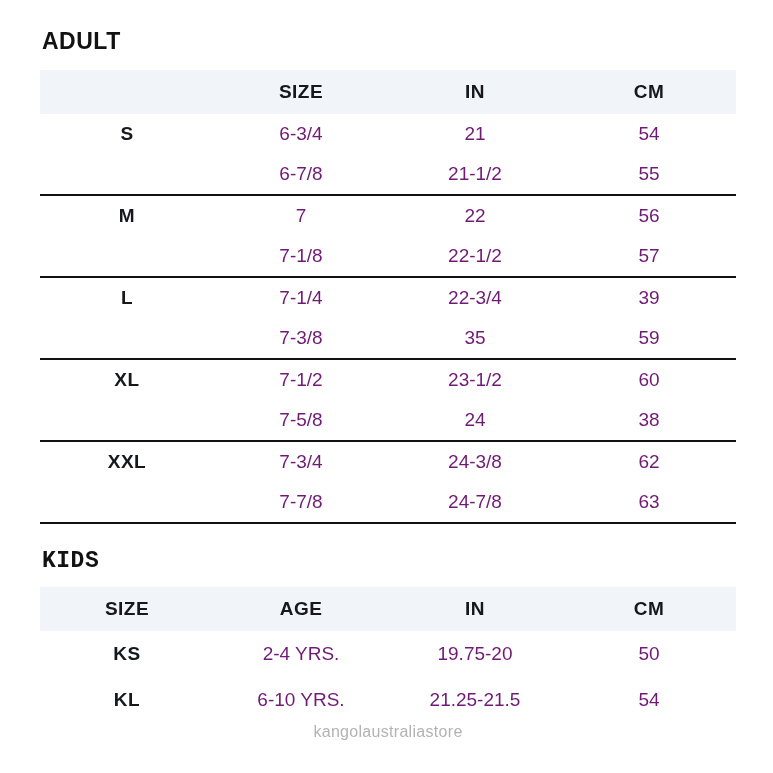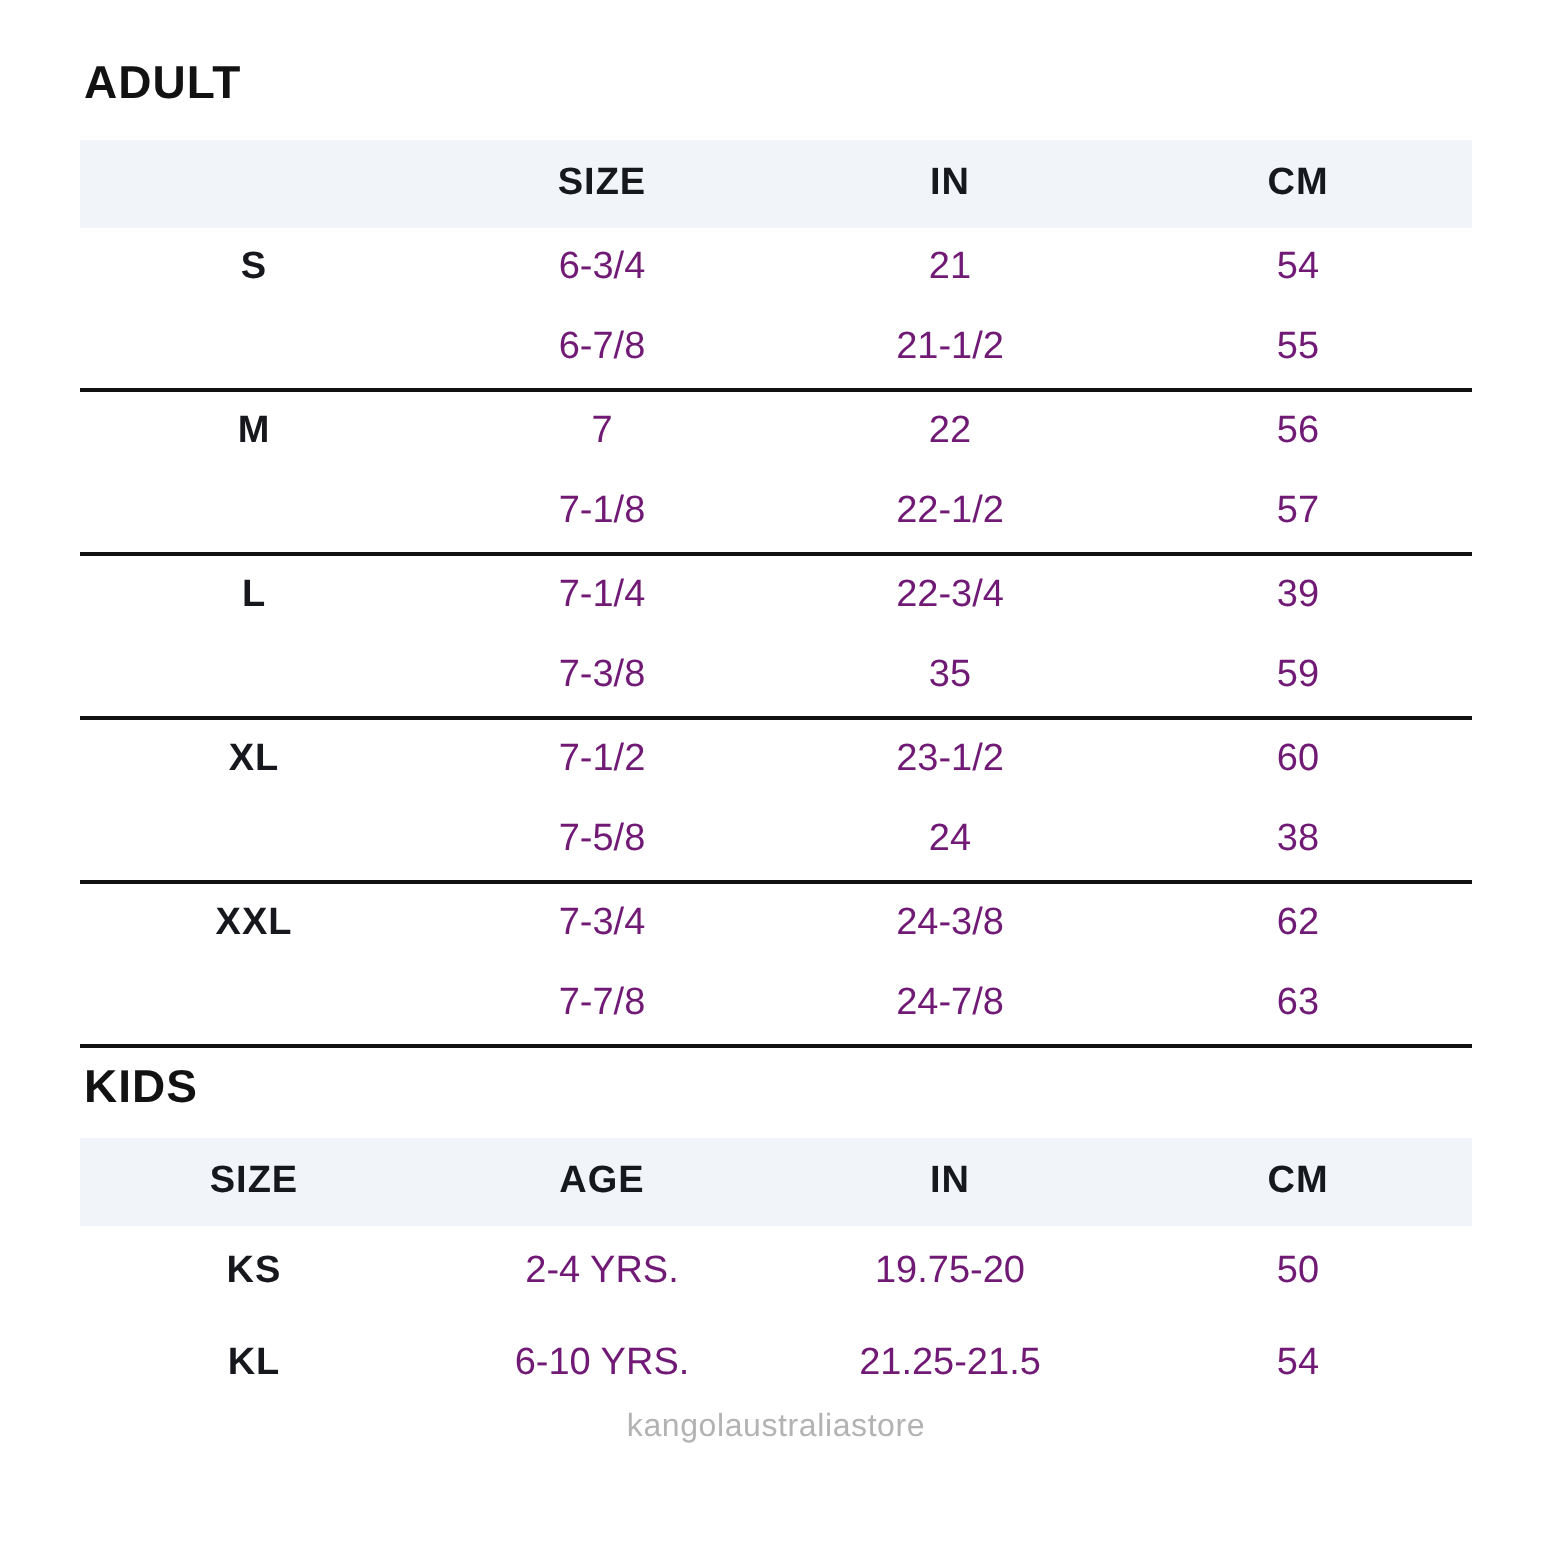--- a/index.html
+++ b/index.html
@@ -21,22 +21,23 @@
   }
   .section-heading {
     margin: 0 0 13px 2px;
     font-size: 23px;
     line-height: 31px;
     font-weight: 800;
     letter-spacing: 0.5px;
     color: #121212;
   }
   .section-heading.kids {
-    margin-top: 4px;
+    margin-top: 22px;
     margin-bottom: 10px;
+    font-family: Liberation Mono, monospace;
   }
   table.size-table {
     width: 696px;
     border-collapse: collapse;
     table-layout: fixed;
   }
   table.size-table col { width: 25%; }
   table.size-table thead th {
     background: #f1f4f8;
     height: 44px;

